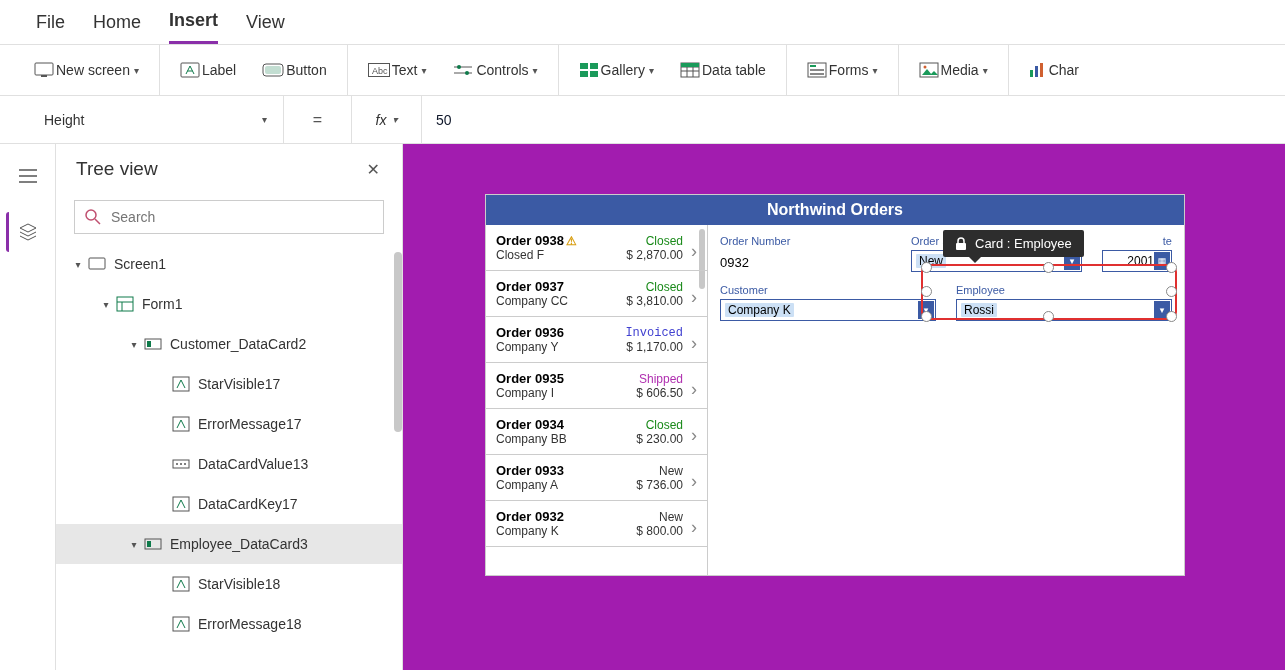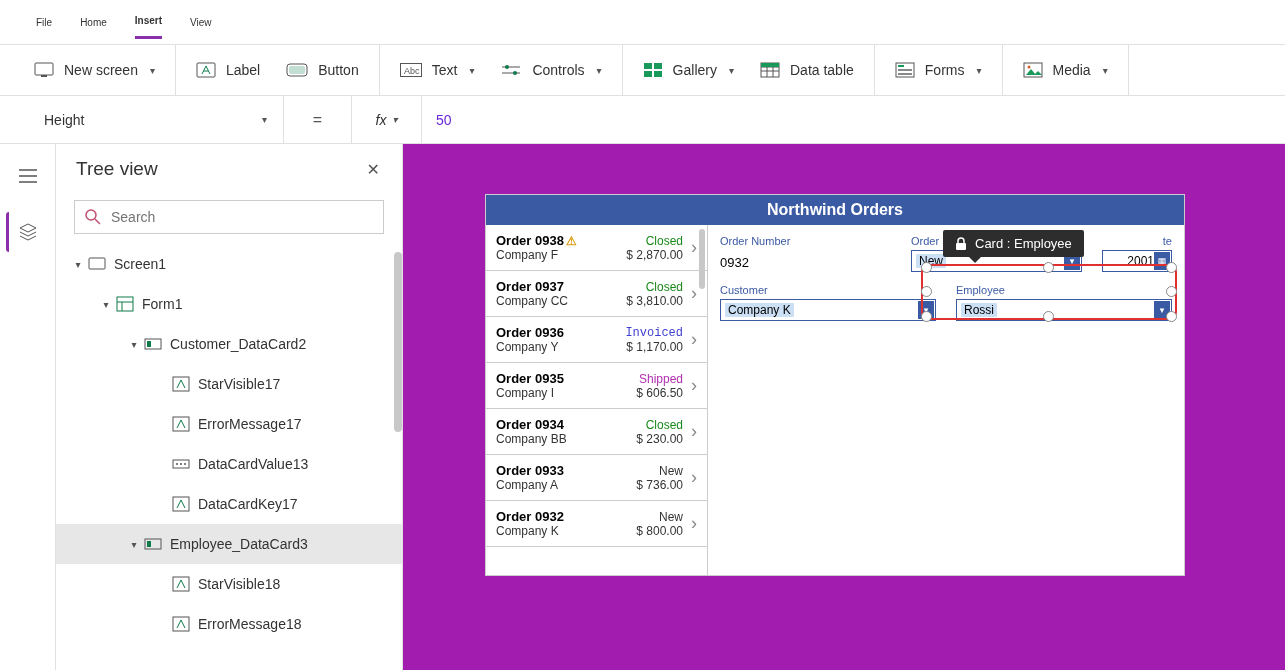--- a/index.html
+++ b/index.html
@@ -1,36 +1,36 @@
 <!DOCTYPE html>
 <html><head>
 <meta charset="utf-8">
 <style>
   * { box-sizing: border-box; margin: 0; padding: 0; font-family: "Segoe UI", -apple-system, sans-serif; }
   body { background: #fff; width: 1285px; height: 670px; overflow: hidden; position: relative; }
 
   
   .menubar { display: flex; align-items: center; height: 44px; padding-left: 36px; gap: 28px; background: #fff; }
-  .menu-item { font-size: 10px; color: #333; cursor: pointer; padding: 10px 0; text-align: center; }
+  .menu-item { font-size: 18px; color: #333; cursor: pointer; padding: 10px 0; text-align: center; }
   .menu-item.active { font-weight: 600; border-bottom: 3px solid #8a2fa9; }
 
   
   .ribbon { display: flex; align-items: center; height: 52px; border-top: 1px solid #e0e0e0; border-bottom: 1px solid #e0e0e0; padding-left: 34px; gap: 0; background: #fff; }
   .ribbon-group { display: flex; align-items: center; gap: 26px; padding: 0 20px; border-right: 1px solid #e0e0e0; height: 100%; }
   .ribbon-group:first-child { padding-left: 0; }
-  .ribbon-btn { display: flex; align-items: center; gap: 10px; font-size: 14px; color: #333; cursor: pointer; }
+  .ribbon-btn { display: flex; align-items: center; gap: 2px; font-size: 14px; color: #333; cursor: pointer; }
   .ribbon-btn svg { flex-shrink: 0; }
   .chev { font-size: 10px; color: #555; margin-left: 2px; }
 
   
   .formula-bar { display: flex; align-items: center; height: 48px; border-bottom: 1px solid #e0e0e0; background: #fff; }
   .prop-select { width: 284px; height: 100%; display: flex; align-items: center; justify-content: space-between; padding: 0 16px 0 44px; border-right: 1px solid #e0e0e0; font-size: 14px; color: #333; cursor: pointer; }
   .eq-cell { width: 68px; display: flex; align-items: center; justify-content: center; font-size: 16px; color: #555; height: 100%; border-right: 1px solid #e0e0e0; }
   .fx-cell { width: 70px; display: flex; align-items: center; justify-content: center; gap: 4px; font-style: italic; font-size: 14px; color: #333; height: 100%; border-right: 1px solid #e0e0e0; cursor: pointer; }
-  .formula-input { flex: 1; padding: 0 14px; font-size: 14px; color: #6d28d9; background: transparent; border: none; outline: none; }
+  .formula-input { flex: 1; padding: 0 14px; font-size: 14px; color: #0f172a; background: transparent; border: none; outline: none; }
 
   
   .workspace { display: flex; height: calc(670px - 44px - 52px - 48px); background: #f4f3f2; }
   .left-rail { width: 56px; background: #fff; border-right: 1px solid #e0e0e0; padding-top: 12px; display: flex; flex-direction: column; align-items: center; gap: 16px; }
   .rail-btn { width: 40px; height: 40px; display: flex; align-items: center; justify-content: center; cursor: pointer; border-radius: 3px; }
   .rail-btn.active { border-left: 3px solid #8a2fa9; margin-left: -3px; }
 
   
   .tree-panel { width: 347px; background: #fff; border-right: 1px solid #e0e0e0; display: flex; flex-direction: column; position: relative; }
   .tree-hdr { display: flex; align-items: center; justify-content: space-between; padding: 14px 20px; }
@@ -46,21 +46,21 @@
   .tree-spacer { display:inline-block; }
   .tree-icon { width: 18px; height: 18px; display: inline-flex; align-items: center; justify-content: center; margin: 0 8px 0 4px; }
 
   
   .canvas { flex: 1; position: relative; background: #a21caf; overflow: hidden; }
   .app-frame { position: absolute; left: 82px; top: 50px; width: 700px; background: #fff; border: 1px solid #ccc; }
   .app-title { background: #3b5aa4; color: #fff; font-weight: 600; text-align: center; padding: 6px 0; font-size: 16px; }
   .app-body { display: flex; height: 350px; }
   .orders-list { width: 222px; border-right: 1px solid #ccc; overflow: hidden; position: relative; }
   .orders-scrollthumb{ position:absolute; right:2px; top:4px; width:6px; height:60px; background:#c8c8c8; border-radius:3px;}
-  .order-item { border-bottom: 1px solid #ccc; padding: 8px 10px; display: flex; align-items: center; position: relative; }
+  .order-item { border-bottom: 1px solid #ccc; padding: 8px 10px; display: flex; align-items: flex-end; position: relative; }
   .order-text { flex: 1; }
   .order-num { font-weight: 600; font-size: 13px; }
   .order-co { font-size: 12px; color: #333; }
   .order-right { text-align: right; margin-right:8px;}
   .order-status { font-size: 12px; }
   .order-amt { font-size: 12px; color: #333; }
   .order-chev { color: #888; font-size: 18px; font-weight:300; }
   .warn-icon { color:#d9a017; font-size:12px; margin-left:2px; }
 
   .form-area { flex: 1; padding: 10px 12px; font-size: 12px; position: relative; }
@@ -182,20 +182,30 @@
       <svg width="20" height="16">
           <rect x="1" y="1" width="18" height="14" fill="none" stroke="#555"></rect>
           <circle cx="6" cy="5" r="1.5" fill="#d06030"></circle>
           <path d="M3 13 L8 7 L13 13 Z" fill="#1a9a5a"></path>
           <path d="M11 13 L15 9 L19 13 Z" fill="#1a9a5a"></path>
         </svg>
       <span>Media</span>
       <span class="chev">▾</span>
     </div>
   </div>
+  <div class="ribbon-group" style="border-right:none;">
+    <div class="ribbon-btn">
+      <svg width="18" height="16">
+          <rect x="1" y="8" width="3" height="7" fill="#1a9a5a"></rect>
+          <rect x="6" y="4" width="3" height="11" fill="#3b5aa4"></rect>
+          <rect x="11" y="1" width="3" height="14" fill="#d06030"></rect>
+        </svg>
+      <span>Char</span>
+    </div>
+  </div>
 </div>
 
 <div class="formula-bar">
   <div class="prop-select">
     <span>Height</span>
     <span class="chev">▾</span>
   </div>
   <div class="eq-cell">=</div>
   <div class="fx-cell">
       <span style="font-style:italic;">fx</span>
@@ -353,21 +363,21 @@
 
   <div class="canvas">
     <div class="app-frame">
       <div class="app-title">Northwind Orders</div>
       <div class="app-body">
         <div class="orders-list" id="orders-list">
           <div class="orders-scrollthumb"></div>
         <div class="order-item">
               <div class="order-text">
                 <div class="order-num">Order 0938<span class="warn-icon">⚠</span></div>
-                <div class="order-co">Company F</div>
+                <div class="order-co">Closed F</div>
               </div>
               <div class="order-right">
                 <div class="order-status status-Closed">Closed</div>
                 <div class="order-amt">$ 2,870.00</div>
               </div>
               <div class="order-chev">›</div>
             </div>
             <div class="order-item">
               <div class="order-text">
                 <div class="order-num">Order 0937</div>

